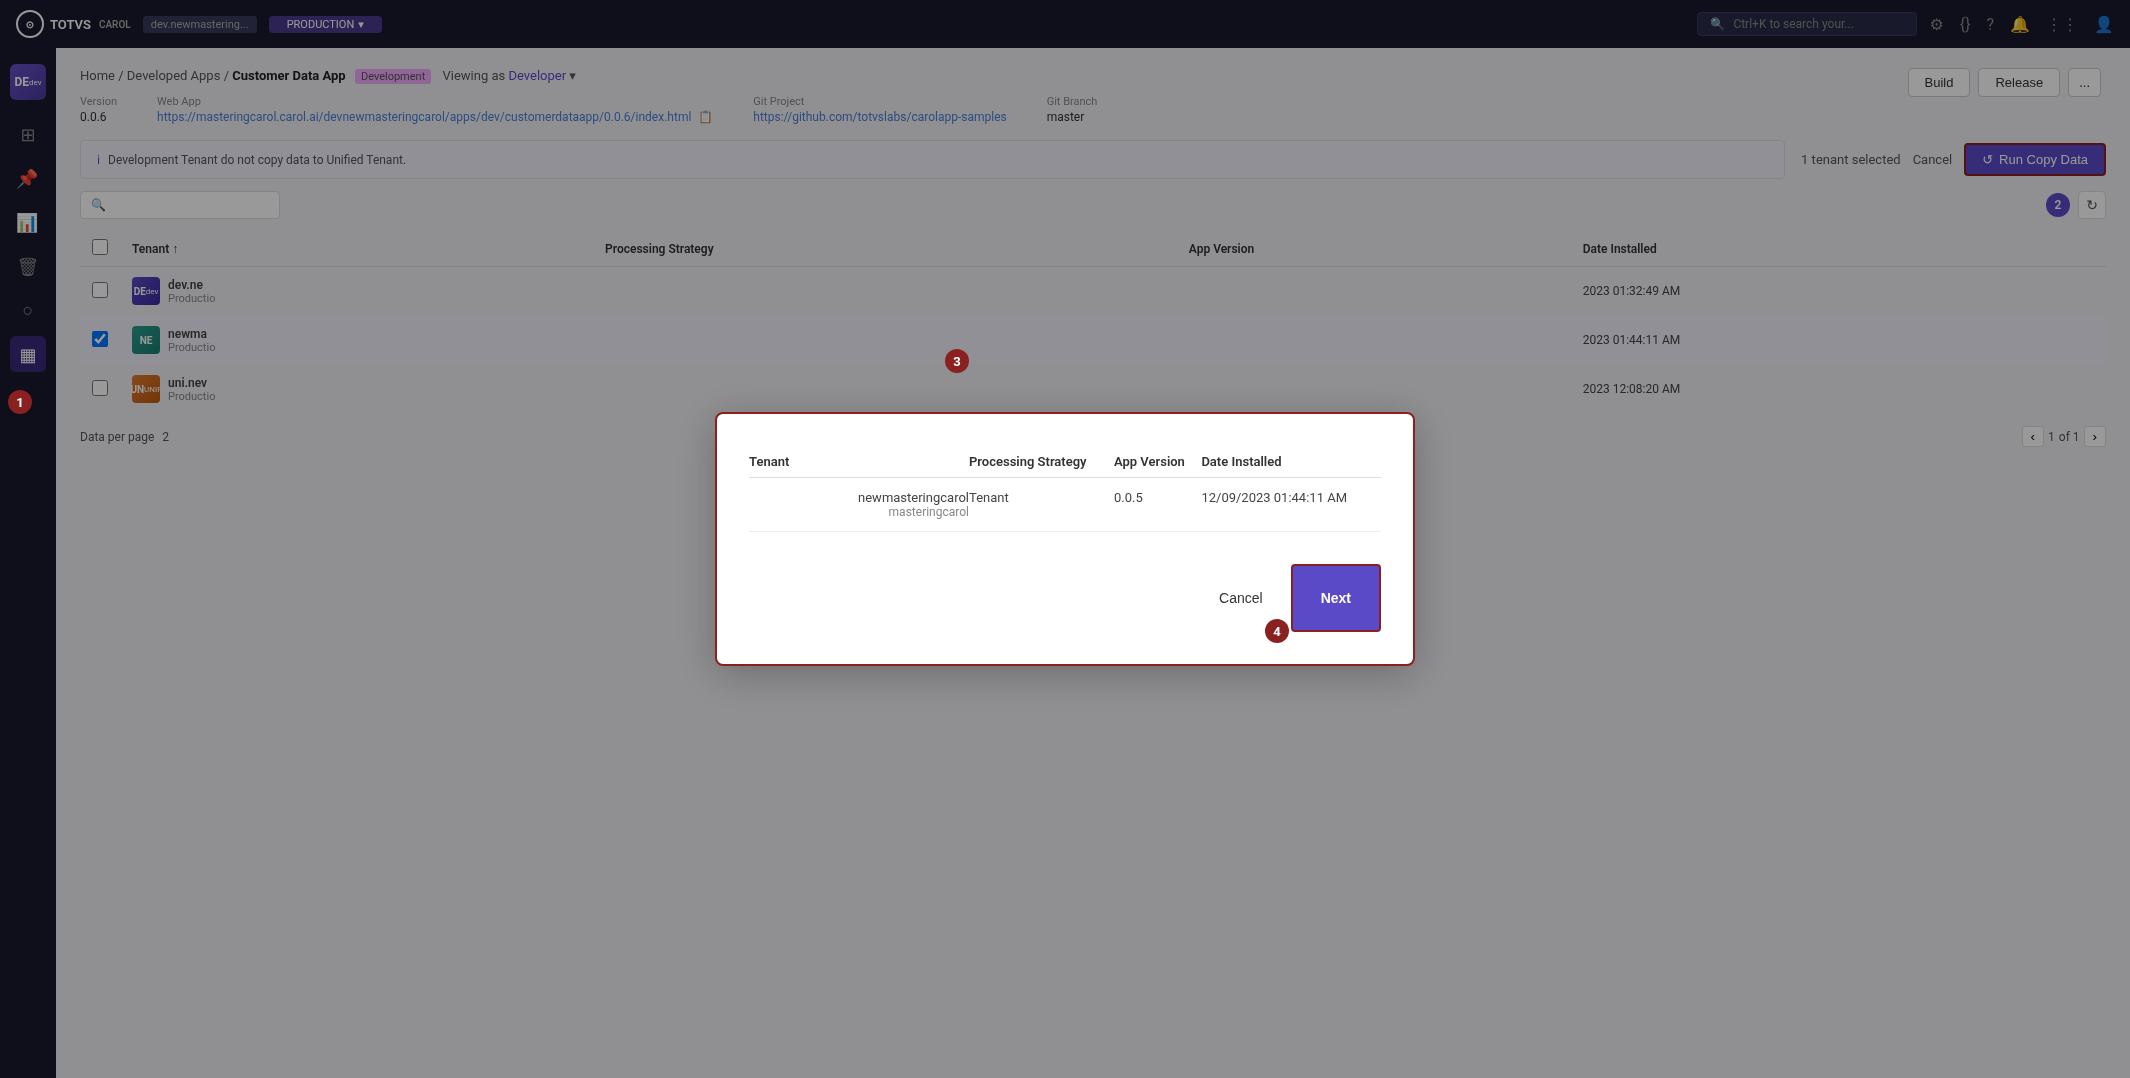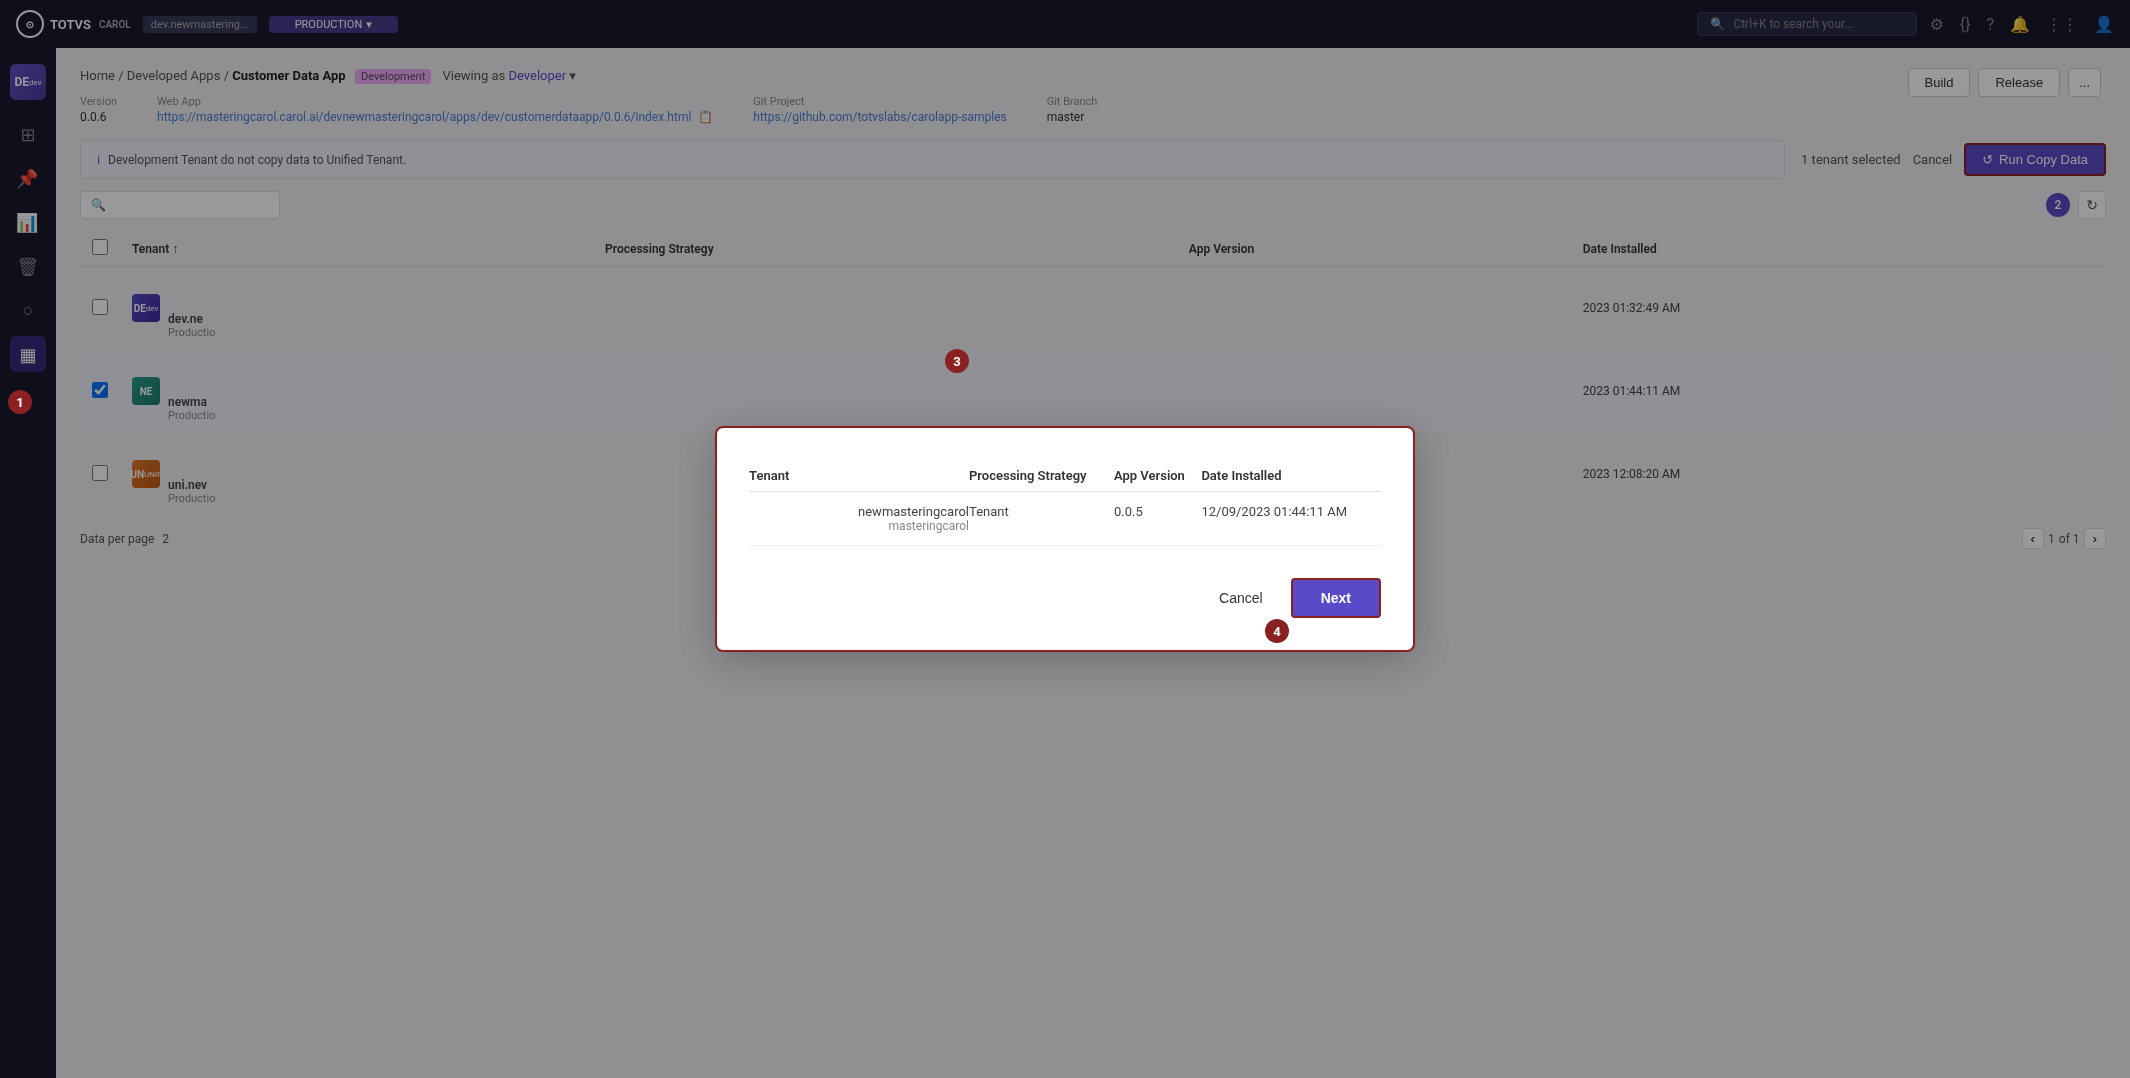--- a/index.html
+++ b/index.html
@@ -36,21 +36,21 @@
       background: #3a3a5c;
       color: #aaa;
       font-size: 11px;
       padding: 2px 8px;
       border-radius: 3px;
     }
     .prod-badge {
       background: #4a3a8c;
       color: white;
       font-size: 11px;
-      padding: 2px 26px;
+      padding: 2px 18px;
       border-radius: 4px;
       display: flex; align-items: center; gap: 4px;
       cursor: pointer;
     }
     .nav-spacer { flex: 1; }
     .search-bar {
       background: #2a2a4a;
       border: 1px solid #3a3a5c;
       border-radius: 4px;
       padding: 4px 12px;
@@ -292,21 +292,21 @@
       justify-content: center;
       font-size: 10px;
       font-weight: 700;
       color: white;
       margin-right: 8px;
     }
     .tenant-cell {
       display: flex;
       align-items: center;
     }
-    .tenant-name { font-weight: 600; font-size: 12px; margin-top: 35px; }
+    .tenant-name { font-weight: 600; font-size: 12px; }
     .tenant-sub { color: #888; font-size: 11px; }
     .checkbox {
       width: 16px; height: 16px;
       cursor: pointer;
     }
     .items-per-page {
       font-size: 12px;
       color: #555;
       margin-top: 12px;
       display: flex;
@@ -387,21 +387,21 @@
       border: none;
       font-size: 14px;
       color: #333;
       cursor: pointer;
       padding: 8px 16px;
     }
     .next-btn {
       background: #5a4ac8;
       color: white;
       border: 2px solid #8a2020;
-      padding: 10px 28px;
+      padding: 24px 28px;
       border-radius: 4px;
       font-size: 14px;
       font-weight: 600;
       cursor: pointer;
     }
 
     
     .anno {
       position: absolute;
       width: 24px; height: 24px;

